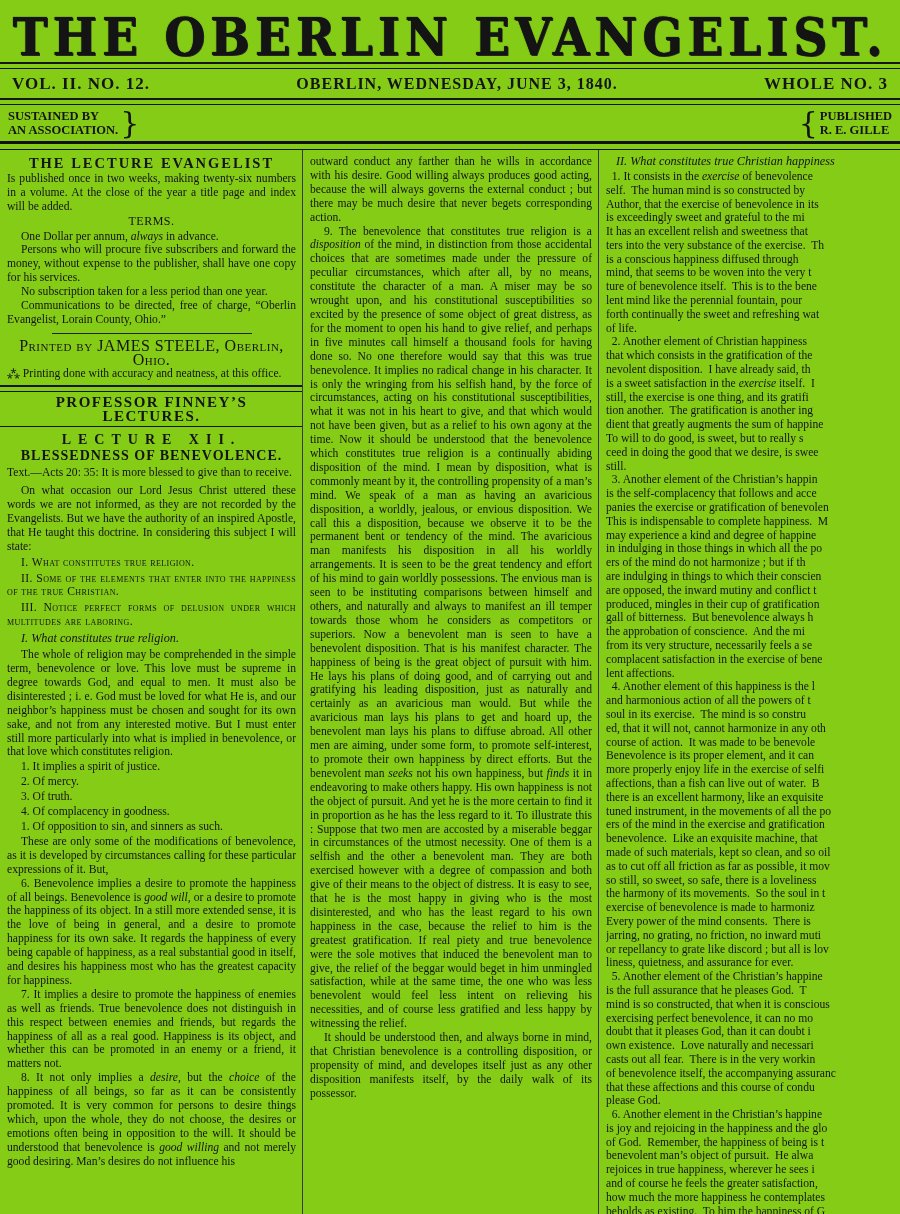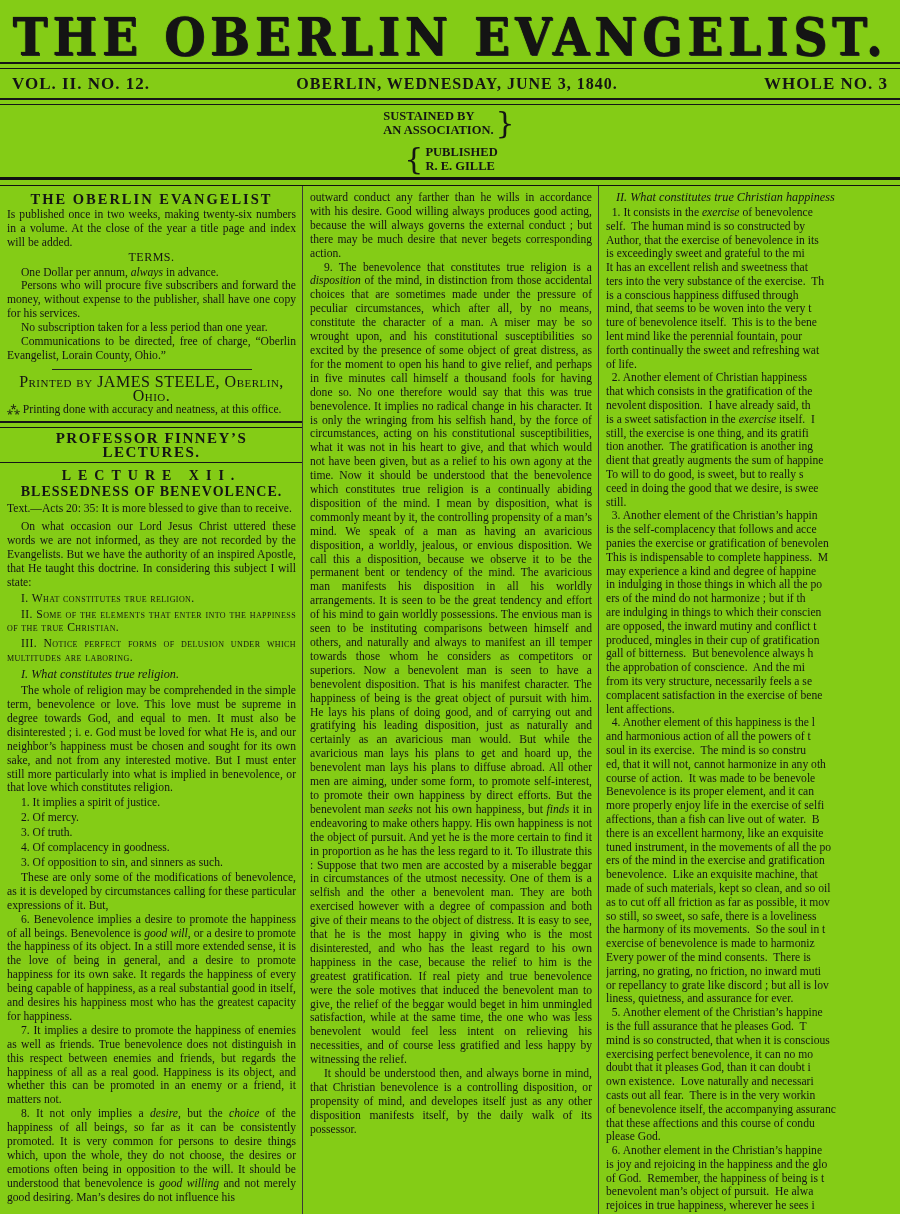--- a/index.html
+++ b/index.html
@@ -21,21 +21,21 @@
   .rule-thick{height:5px; border-top:3px solid #111; border-bottom:1px solid #111;}
   .dateline{
     display:flex; justify-content:space-between; align-items:center;
     padding:5px 12px 4px 12px; font-weight:bold;
   }
   .dateline .vol{font-size:17px; letter-spacing:1px;}
   .dateline .date{font-size:16px; letter-spacing:1px;}
   .dateline .whole{font-size:17px; letter-spacing:1px;}
   .motto-row{
     display:flex; align-items:center; justify-content:space-between;
-    padding:3px 8px; gap:6px;flex-direction:column;
+    padding:3px 8px; gap:6px;
   }
   .motto-side{ display:flex; align-items:center; font-weight:bold; font-size:12.5px; line-height:14px; }
   .motto-side .stack{white-space:nowrap;}
   .brace{font-size:30px; font-weight:normal; line-height:30px; padding:0 2px; font-family:"DejaVu Serif",serif;}
   .motto-center{ text-align:center; font-size:10.3px; font-weight:bold; letter-spacing:.4px; line-height:13px; flex:1; }
   
   .columns{ display:flex; height:1069px; overflow:hidden; }
   .col{ box-sizing:border-box; overflow:hidden; padding:5px 6px 0 7px; font-size:11.6px; line-height:13.9px; }
   .col1{ width:303px; border-right:1px solid #3a3a3a; }
   .col2{ width:296px; border-right:1px solid #3a3a3a; }
@@ -89,21 +89,21 @@
       <span class="brace">{</span>
       <span class="stack" style="white-space:pre; text-align:left;">PUBLISHED
 R. E. GILLE</span>
     </span>
   </div>
 
   <div class="rule-thick"></div>
 
   <main class="columns">
     <section class="col col1">
-        <p class="it-boxhead">THE OBERLIN EVANGELIST</p>
+        <p class="it-boxhead">THE LECTURE EVANGELIST</p>
         <p class="it-cont">Is published once in two weeks, making twenty-six numbers in a volume.  At the close of the year a title page and index will be added.</p>
         <p class="it-center">TERMS.</p>
         <p class="it-para">One Dollar per annum, <i>always</i> in advance.</p>
         <p class="it-para">Persons who will procure five subscribers and forward the money, without expense to the publisher, shall have one copy for his services.</p>
         <p class="it-para">No subscription taken for a less period than one year.</p>
         <p class="it-para">Communications to be directed, free of charge, “Oberlin Evangelist, Lorain County, Ohio.”</p>
         <div class="it-rule-short"></div>
         <p class="it-printer">Printed by JAMES STEELE, Oberlin, Ohio.</p>
         <p class="it-note">⁂ Printing done with accuracy and neatness, at this office.</p>
         <div class="it-rule-double"></div>
@@ -115,21 +115,21 @@
         <p class="it-para">On what occasion our Lord Jesus Christ uttered these words we are not informed, as they are not recorded by the Evangelists.  But we have the authority of an inspired Apostle, that He taught this doctrine.  In considering this subject I will state:</p>
         <p class="it-outline">I. What constitutes true religion.</p>
         <p class="it-outline">II. Some of the elements that enter into the happiness of the true Christian.</p>
         <p class="it-outline">III. Notice perfect forms of delusion under which multitudes are laboring.</p>
         <p class="it-italhead">I. What constitutes true religion.</p>
         <p class="it-para">The whole of religion may be comprehended in the simple term, benevolence or love.  This love must be supreme in degree towards God, and equal to men.  It must also be disinterested ; i. e. God must be loved for what He is, and our neighbor’s happiness must be chosen and sought for its own sake, and not from any interested motive.  But I must enter still more particularly into what is implied in benevolence, or that love which constitutes religion.</p>
         <p class="it-list">1. It implies a spirit of justice.</p>
         <p class="it-list">2. Of mercy.</p>
         <p class="it-list">3. Of truth.</p>
         <p class="it-list">4. Of complacency in goodness.</p>
-        <p class="it-list">3. Of opposition to sin, and sinners as such.</p>
+        <p class="it-list">1. Of opposition to sin, and sinners as such.</p>
         <p class="it-para">These are only some of the modifications of benevolence, as it is developed by circumstances calling for these particular expressions of it.  But,</p>
         <p class="it-para">6. Benevolence implies a desire to promote the happiness of all beings.  Benevolence is <i>good will</i>, or a desire to promote the happiness of its object.  In a still more extended sense, it is the love of being in general, and a desire to promote happiness for its own sake.  It regards the happiness of every being capable of happiness, as a real substantial good in itself, and desires his happiness most who has the greatest capacity for happiness.</p>
         <p class="it-para">7. It implies a desire to promote the happiness of enemies as well as friends.  True benevolence does not distinguish in this respect between enemies and friends, but regards the happiness of all as a real good.  Happiness is its object, and whether this can be promoted in an enemy or a friend, it matters not.</p>
         <p class="it-para">8. It not only implies a <i>desire</i>, but the <i>choice</i> of the happiness of all beings, so far as it can be consistently promoted.  It is very common for persons to desire things which, upon the whole, they do not choose, the desires or emotions often being in opposition to the will.  It should be understood that benevolence is <i>good willing</i> and not merely good desiring.  Man’s desires do not influence his</p>
       </section>
     <section class="col col2">
         <p class="it-cont">outward conduct any farther than he wills in accordance with his desire.  Good willing always produces good acting, because the will always governs the external conduct ; but there may be much desire that never begets corresponding action.</p>
         <p class="it-para">9. The benevolence that constitutes true religion is a <i>disposition</i> of the mind, in distinction from those accidental choices that are sometimes made under the pressure of peculiar circumstances, which after all, by no means, constitute the character of a man.  A miser may be so wrought upon, and his constitutional susceptibilities so excited by the presence of some object of great distress, as for the moment to open his hand to give relief, and perhaps in five minutes call himself a thousand fools for having done so.  No one therefore would say that this was true benevolence.  It implies no radical change in his character.  It is only the wringing from his selfish hand, by the force of circumstances, acting on his constitutional susceptibilities, what it was not in his heart to give, and that which would not have been given, but as a relief to his own agony at the time.  Now it should be understood that the benevolence which constitutes true religion is a continually abiding disposition of the mind.  I mean by disposition, what is commonly meant by it, the controlling propensity of a man’s mind.  We speak of a man as having an avaricious disposition, a worldly, jealous, or envious disposition.  We call this a disposition, because we observe it to be the permanent bent or tendency of the mind.  The avaricious man manifests his disposition in all his worldly arrangements.  It is seen to be the great tendency and effort of his mind to gain worldly possessions.  The envious man is seen to be instituting comparisons between himself and others, and naturally and always to manifest an ill temper towards those whom he considers as competitors or superiors.  Now a benevolent man is seen to have a benevolent disposition.  That is his manifest character.  The happiness of being is the great object of pursuit with him.  He lays his plans of doing good, and of carrying out and gratifying his leading disposition, just as naturally and certainly as an avaricious man would.  But while the avaricious man lays his plans to get and hoard up, the benevolent man lays his plans to diffuse abroad.  All other men are aiming, under some form, to promote self-interest, to promote their own happiness by direct efforts.  But the benevolent man <i>seeks</i> not his own happiness, but <i>finds</i> it in endeavoring to make others happy.  His own happiness is not the object of pursuit.  And yet he is the more certain to find it in proportion as he has the less regard to it.  To illustrate this : Suppose that two men are accosted by a miserable beggar in circumstances of the utmost necessity.  One of them is a selfish and the other a benevolent man.  They are both exercised however with a degree of compassion and both give of their means to the object of distress.  It is easy to see, that he is the most happy in giving who is the most disinterested, and who has the least regard to his own happiness in the case, because the relief to him is the greatest gratification.  If real piety and true benevolence were the sole motives that induced the benevolent man to give, the relief of the beggar would beget in him unmingled satisfaction, while at the same time, the one who was less benevolent would feel less intent on relieving his necessities, and of course less gratified and less happy by witnessing the relief.</p>
         <p class="it-para">It should be understood then, and always borne in mind, that Christian benevolence is a controlling disposition, or propensity of mind, and developes itself just as any other disposition manifests itself, by the daily walk of its possessor.</p>
       </section>

